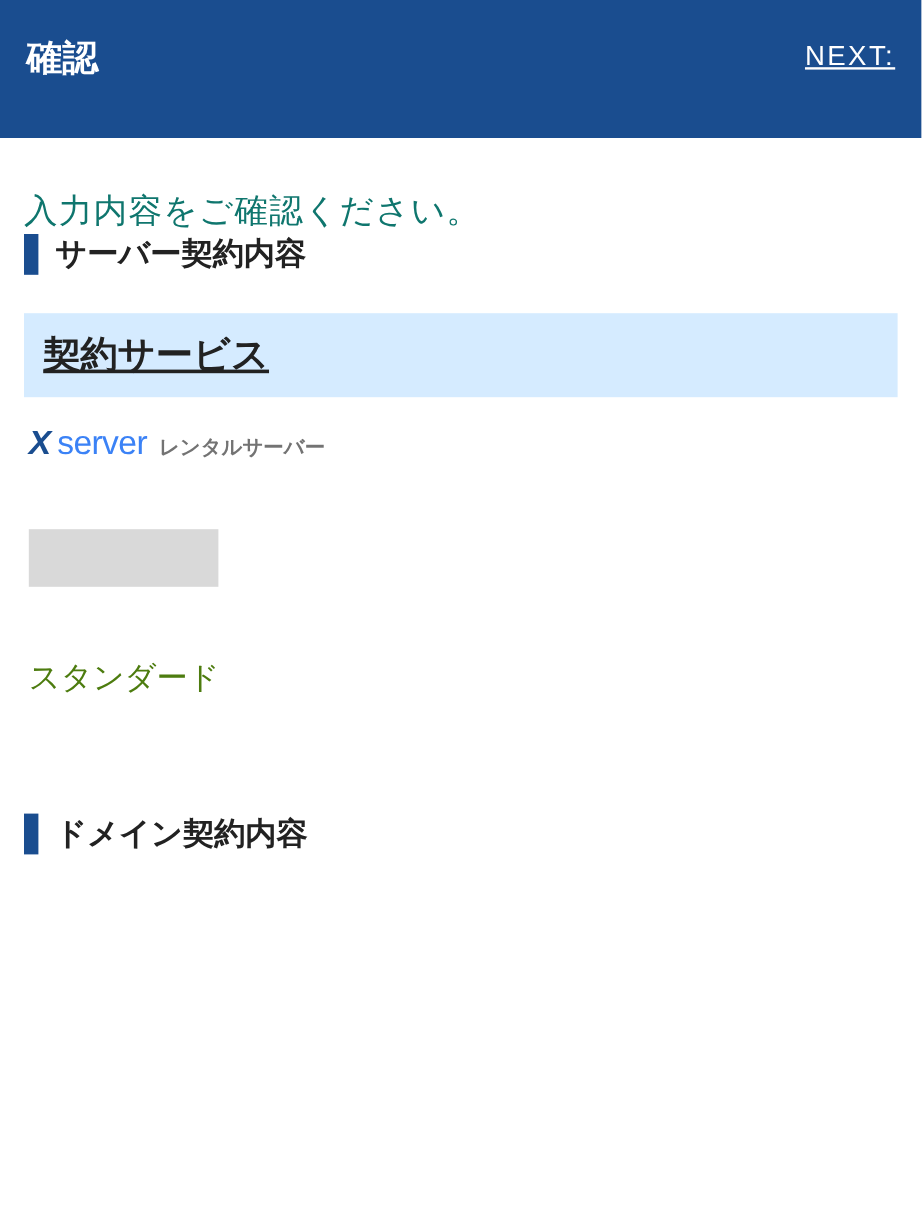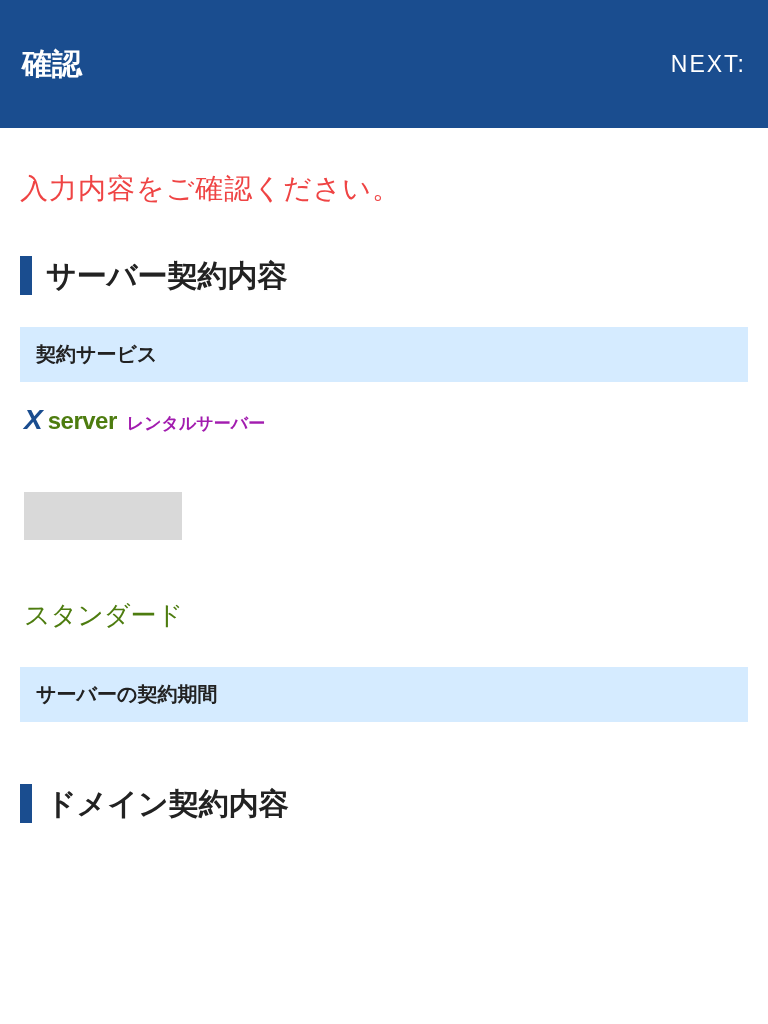--- a/index.html
+++ b/index.html
@@ -10,90 +10,91 @@
     body {
       font-family: -apple-system, BlinkMacSystemFont, "Hiragino Kaku Gothic ProN", "Hiragino Sans", Meiryo, sans-serif;
       width: 768px;
       background: #fff;
     }
     .header {
       background: #1a4d8f;
       color: #fff;
       display: flex;
       justify-content: space-between;
-      align-items: center;
+      align-items: flex-start;
       padding: 28px 22px;
-      height: 128px;
+      height: 115px;
     }
     .header-title {
       font-size: 30px;
       font-weight: bold;
     }
     .header-next {
       text-align: right;
       font-size: 23px;
       line-height: 1.6;
+      text-decoration: underline;
     }
     .header-next-label {
       letter-spacing: 2px;
     }
     .content {
       padding: 42px 20px 20px 20px;
     }
     .instruction {
       font-size: 28px;
-      color: #ef4444;
-      margin-bottom: 48px;
+      color: #0f766e;
       letter-spacing: 1px;
     }
     .section-title {
-      font-size: 30px;
+      font-size: 26px;
       font-weight: bold;
       color: #222;
       border-left: 12px solid #1a4d8f;
       padding-left: 14px;
       margin-bottom: 32px;
       line-height: 1.3;
     }
     .field-label {
       background: #d5ebff;
-      font-size: 20px;
+      font-size: 31px;
       font-weight: bold;
       color: #222;
       padding: 14px 16px;
       margin-bottom: 0;
+      text-decoration: underline;
     }
     .field-value {
       font-size: 26px;
       color: #4d7c0f;
       padding: 24px 4px 34px 4px;
     }
     .xserver-logo {
       display: flex;
       align-items: baseline;
       padding: 22px 4px 32px 4px;
       gap: 6px;
     }
     .xserver-x {
       font-size: 28px;
       font-weight: 900;
       color: #1a4d8f;
       font-style: italic;
       letter-spacing: -1px;
     }
     .xserver-server {
-      font-size: 24px;
-      font-weight: 700;
-      color: #4d7c0f;
+      font-size: 28px;
+      font-weight: 400;
+      color: #3b82f6;
       letter-spacing: -0.5px;
     }
     .xserver-sub {
       font-size: 17px;
       font-weight: bold;
-      color: #a21caf;
+      color: #737373;
       margin-left: 4px;
     }
     .redacted-box {
       background: #d9d9d9;
       width: 158px;
       height: 48px;
       margin: 24px 4px 34px 4px;
     }
     .section-gap {
       height: 62px;
@@ -118,18 +119,17 @@
   <div class="xserver-logo">
     <span class="xserver-x">X</span>
       <span class="xserver-server">server</span>
     <span class="xserver-sub">レンタルサーバー</span>
   </div>
 
   <div class="redacted-box"></div>
 
   <div class="field-value">スタンダード</div>
 
-  <div class="field-label">サーバーの契約期間</div>
 
   <div class="section-gap"></div>
 
   <div class="section-title">ドメイン契約内容</div>
 </div>
 
 </body></html>

